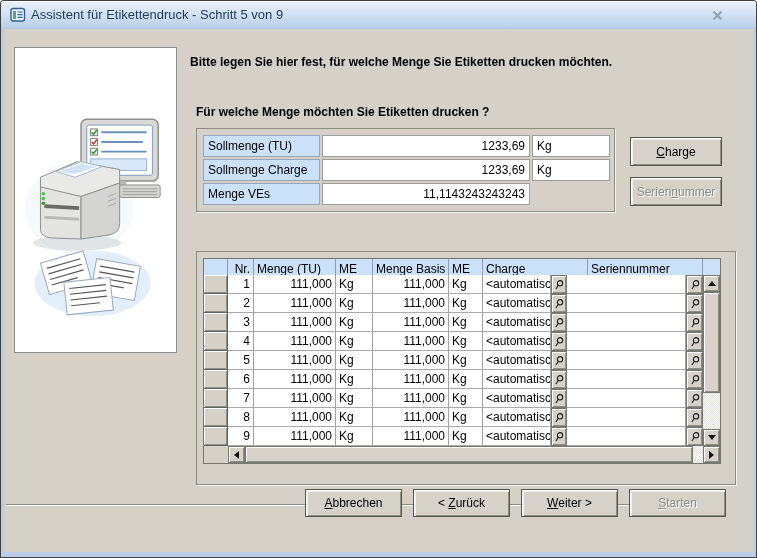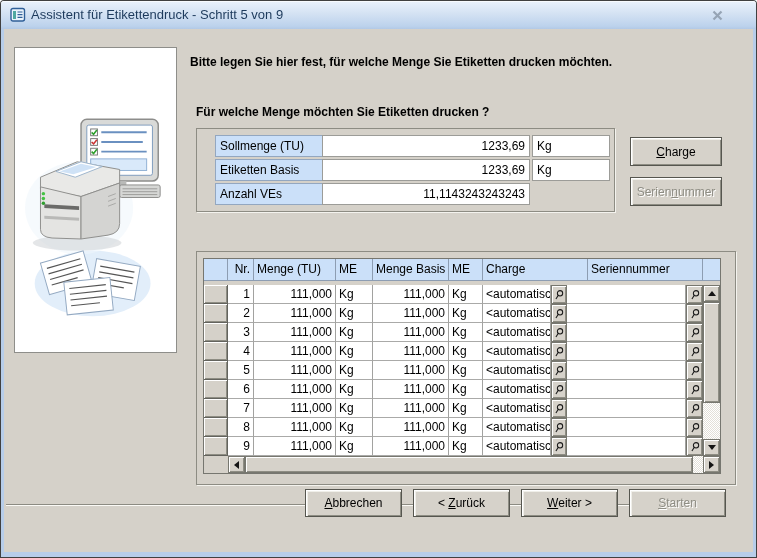--- a/index.html
+++ b/index.html
@@ -49,21 +49,21 @@
 
   
   .form-group {
     position: absolute; left: 192px; top: 99px; width: 419px; height: 84px;
     border: 1px solid #8d8c83; box-shadow: 1px 1px 0 #f4f3ee;
   }
   .form-row { position: absolute; left: 6px; height: 22px; width: 407px; }
   .form-row.r0 { top: 6px; } .form-row.r1 { top: 30px; } .form-row.r2 { top: 54px; }
   .f-label {
     position: absolute; left: 0; top: 0; width: 117px; height: 22px; line-height: 20px;
-    background: #cbe0f9; border: 1px solid #93a7c0; padding: 0 4px; margin-left: 12px;
+    background: #cbe0f9; border: 1px solid #93a7c0; padding: 0 4px;
   }
   .f-value {
     position: absolute; left: 119px; top: 0; width: 208px; height: 22px; line-height: 20px;
     background: #fff; border: 1px solid #9c9c98; text-align: right; padding: 0 4px;
   }
   .f-unit {
     position: absolute; left: 329px; top: 0; width: 78px; height: 22px; line-height: 20px;
     background: #fff; border: 1px solid #9c9c98; padding: 0 4px;
   }
 
@@ -76,21 +76,21 @@
   .btn.disabled { color: #8e8d84; text-shadow: 1px 1px 0 #ffffff; }
   .charge-btn { left: 626px; top: 108px; width: 92px; height: 29px; }
   .serien-btn { left: 626px; top: 148px; width: 92px; height: 29px; }
 
   
   .table-area {
     position: absolute; left: 192px; top: 222px; width: 540px; height: 234px;
     border: 1px solid #8d8c83; box-shadow: 1px 1px 0 #f4f3ee;
   }
   .grid { position: absolute; left: 6px; top: 6px; width: 518px; border: 1px solid #76766f; background: #d5d1c9; }
-  .grid-header { display: flex; height: 26px; }
+  .grid-header { display: flex; height: 16px; }
   .hcell {
     background: #cbe0f9; border-right: 1px solid #8d9db2; border-bottom: 1px solid #8d9db2;
     height: 22px; line-height: 21px; padding: 0 3px; overflow: hidden; white-space: nowrap; flex: none;
   }
   .h-sel { width: 24px; } .h-nr { width: 26px; text-align: right; }
   .h-mtu { width: 82px; } .h-me1 { width: 37px; }
   .h-mb  { width: 76px; } .h-me2 { width: 34px; }
   .h-ch  { width: 105px; } .h-sn { width: 115px; }
   .h-vs  { width: 17px; border-right: none; }
 
@@ -243,26 +243,26 @@
     <div class="instr instr1">Bitte legen Sie hier fest, für welche Menge Sie Etiketten drucken möchten.</div>
     <div class="instr question">Für welche Menge möchten Sie Etiketten drucken ?</div>
 
     <div class="form-group">
       <div class="form-row r0">
         <div class="f-label">Sollmenge (TU)</div>
         <div class="f-value">1233,69</div>
         <div class="f-unit">Kg</div>
       </div>
       <div class="form-row r1">
-        <div class="f-label">Etiketten Basis</div>
+        <div class="f-label">Sollmenge Charge</div>
         <div class="f-value">1233,69</div>
         <div class="f-unit">Kg</div>
       </div>
       <div class="form-row r2">
-        <div class="f-label">Anzahl VEs</div>
+        <div class="f-label">Menge VEs</div>
         <div class="f-value">11,1143243243243</div>
       </div>
     </div>
 
     <button class="btn charge-btn"><u>C</u>harge</button>
     <button class="btn serien-btn disabled">Serien<u>n</u>ummer</button>
 
 
     <div class="table-area">
       <div class="grid">

